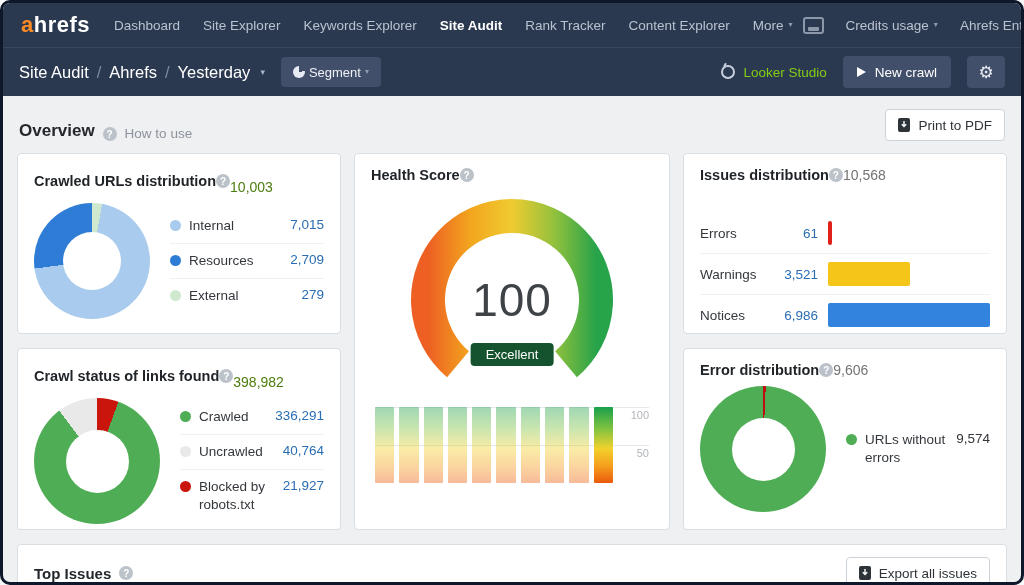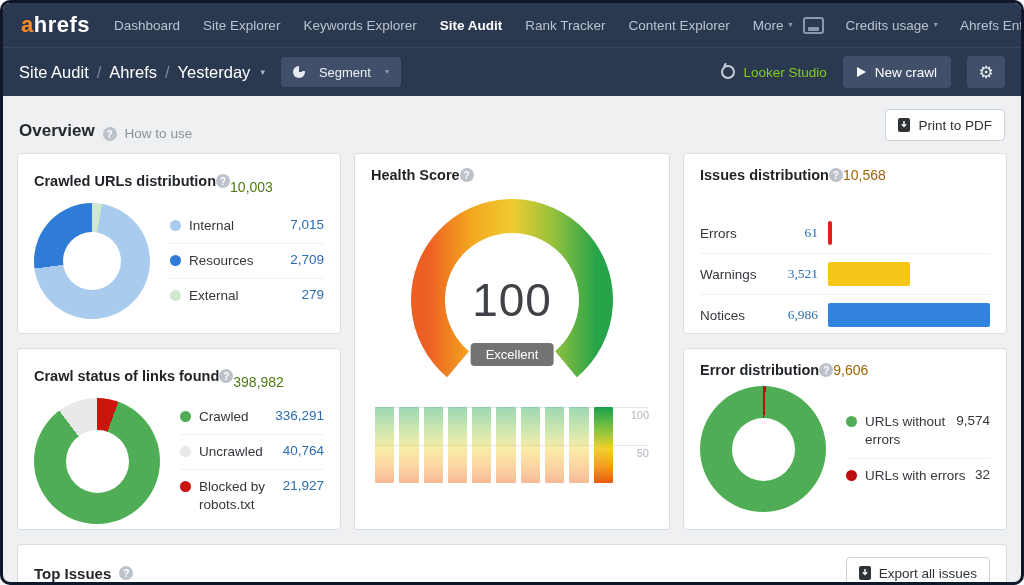--- a/index.html
+++ b/index.html
@@ -20,21 +20,21 @@
   .topnav-right{margin-left:auto;display:flex;align-items:center;gap:22px;}
   .device-icon{width:17px;height:13px;border:2px solid #8c97aa;border-radius:3px;position:relative;}
   .device-icon::after{content:"";position:absolute;left:3px;right:3px;bottom:1px;height:4px;background:#8c97aa;border-radius:1px;}
   
   .subnav{height:48px;background:#2b3950;border-top:1px solid rgba(255,255,255,.07);
     display:flex;align-items:center;padding:0 16px;gap:16px;}
   .breadcrumb{display:flex;align-items:center;gap:8px;font-size:16.5px;color:#ffffff;}
   .crumb{cursor:pointer;white-space:nowrap;}
   .crumb-sep{color:#7c8aa0;}
   .crumb-caret{font-size:9px;color:#aab3c2;margin-left:2px;}
-  .segment-btn{display:flex;align-items:center;gap:14px;background:#424f6a;border-radius:4px;
+  .segment-btn{display:flex;align-items:center;gap:4px;background:#424f6a;border-radius:4px;
     height:30px;padding:0 12px;color:#eef1f6;font-size:13px;cursor:pointer;}
   .pie-icon{width:12px;height:12px;border-radius:50%;
     background:conic-gradient(rgba(0,0,0,0) 0 80deg, #e6ebf3 80deg 360deg);}
   .subnav-right{margin-left:auto;display:flex;align-items:center;gap:16px;}
   .looker{display:flex;align-items:center;gap:8px;color:#84cc16;font-size:13.5px;cursor:pointer;}
   .looker-icon{width:10px;height:10px;border:2px solid #c6cedb;border-radius:50%;position:relative;}
   .looker-icon::before{content:"";position:absolute;top:-4px;left:1px;width:2px;height:4px;background:#c6cedb;transform:rotate(28deg);}
   .newcrawl-btn{display:flex;align-items:center;gap:9px;background:#424f6a;border-radius:4px;height:32px;
     padding:0 14px;color:#fff;font-size:13.5px;cursor:pointer;}
   .play-icon{width:0;height:0;border-left:9px solid #fff;border-top:5px solid transparent;border-bottom:5px solid transparent;}
@@ -49,53 +49,53 @@
   .btn-light{margin-left:auto;display:flex;align-items:center;gap:8px;background:#fff;border:1px solid #ccd2d9;
     border-radius:4px;height:32px;padding:0 12px;font-size:13.5px;color:#2f3337;cursor:pointer;white-space:nowrap;}
   
   .grid{margin:0 14px;display:grid;grid-template-columns:324px 1fr 324px;grid-template-rows:181px 182px;gap:14px 13px;}
   .card{background:#fff;border:1px solid #d9dee3;border-radius:4px;padding:13px 16px;box-sizing:border-box;overflow:hidden;}
   .card-health{grid-column:2;grid-row:1 / span 2;}
   .card-title-row{display:flex;align-items:center;}
   .card-title{font-size:14.5px;font-weight:bold;color:#1f2327;white-space:nowrap;}
   .card-total{font-size:14px;}
   .t-link{color:#4d7c0f;cursor:pointer;margin-top:12px;}
-  .t-gray{color:#a16207;}
+  .t-gray{color:#737373;}
   
   .donut-body{display:flex;align-items:center;gap:20px;margin-top:8px;}
   .donut{border-radius:50%;position:relative;flex:none;}
   .donut::after{content:"";position:absolute;inset:25%;background:#fff;border-radius:50%;}
   .d116{width:116px;height:116px;}
   .d126{width:126px;height:126px;}
   .legend{flex:1;min-width:0;}
   .legend-row{display:flex;align-items:flex-start;gap:8px;padding:8px 0;font-size:13.5px;color:#33373c;}
   .legend-row:not(:last-child){border-bottom:1px solid #eef1f3;}
   .ldot{width:11px;height:11px;border-radius:50%;flex:none;margin-top:3px;}
   .llabel{flex:1;line-height:1.35;}
   .lvalue{white-space:nowrap;}
   .v-link{color:#2a6db3;cursor:pointer;}
   .v-dark{color:#33373c;}
   
   .gauge-wrap{position:relative;width:240px;height:186px;margin:12px auto 0;}
   .gauge-score{position:absolute;left:0;right:0;top:78px;text-align:center;font-size:46px;color:#3f4347;letter-spacing:1px;}
-  .gauge-badge{position:absolute;left:50%;transform:translateX(-50%);top:148px;background:#737373;color:#fff;
+  .gauge-badge{position:absolute;left:50%;transform:translateX(-50%);top:148px;background:#14532d;color:#fff;
     font-size:13px;padding:4px 15px;border-radius:4px;white-space:nowrap;}
   .hs-desc{text-align:center;color:#9aa1a8;font-size:13px;line-height:1.45;margin:10px auto 0;max-width:280px;}
   .trend{position:relative;margin:18px 4px 0;height:104px;}
   .gridline{position:absolute;left:0;right:0;height:1px;background:#e6e8eb;}
   .trend-bars{position:absolute;left:0;right:36px;top:0;height:84px;display:flex;align-items:flex-end;gap:5px;}
   .tbar{flex:1;border-radius:1px;background:linear-gradient(to bottom,#18a04b 0%,#86c440 30%,#f2d12c 55%,#f59d1d 78%,#ea5a0b 100%);opacity:.42;}
   .tbar.hi{opacity:1;}
   .ylab{position:absolute;right:0;width:30px;text-align:right;font-size:11px;color:#b2b6bc;}
   
   .issues-rows{margin-top:30px;}
   .issue-row{display:flex;align-items:center;gap:10px;padding:8px 0;}
   .issue-row:not(:last-child){border-bottom:1px solid #eef1f3;}
   .ilabel{width:64px;font-size:13.5px;color:#33373c;flex:none;}
-  .ivalue{width:44px;text-align:right;font-size:13.5px;flex:none;font-family:Liberation Serif, serif;}
+  .ivalue{width:44px;text-align:right;font-size:13.5px;flex:none;}
   .ibarwrap{flex:1;}
   .ibar{height:24px;border-radius:2px;min-width:4px;}
   
   .top-issues{margin:14px;display:flex;align-items:center;gap:8px;padding:12px 16px;height:58px;}
   .ti-title{font-size:15px;font-weight:bold;color:#24272b;}
   .doc-icon{flex:none;}
 </style>
 </head>
 <body>
 
@@ -320,25 +320,20 @@
         <span class="card-total t-gray">9,606</span>
       </div>
       <div class="donut-body">
         <div class="donut d126" style="background: conic-gradient(rgb(192, 13, 13) 0deg, rgb(192, 13, 13) 2.49deg, rgb(79, 174, 85) 2.49deg, rgb(79, 174, 85) 360deg);"></div>
         <div class="legend">
             <div class="legend-row">
               <span class="ldot" style="background: rgb(79, 174, 85);"></span>
               <span class="llabel">URLs without errors</span>
               <span class="lvalue v-dark">9,574</span>
             </div>
-            <div class="legend-row">
-              <span class="ldot" style="background: rgb(192, 13, 13);"></span>
-              <span class="llabel">URLs with errors</span>
-              <span class="lvalue v-dark">32</span>
-            </div>
           </div>
       </div>
     </section>
   </div>
 
   <section class="card top-issues">
     <span class="ti-title">Top Issues</span>
     <span class="qicon">?</span>
     <button class="btn-light">
       <svg class="doc-icon" width="12" height="14" viewBox="0 0 12 14">

